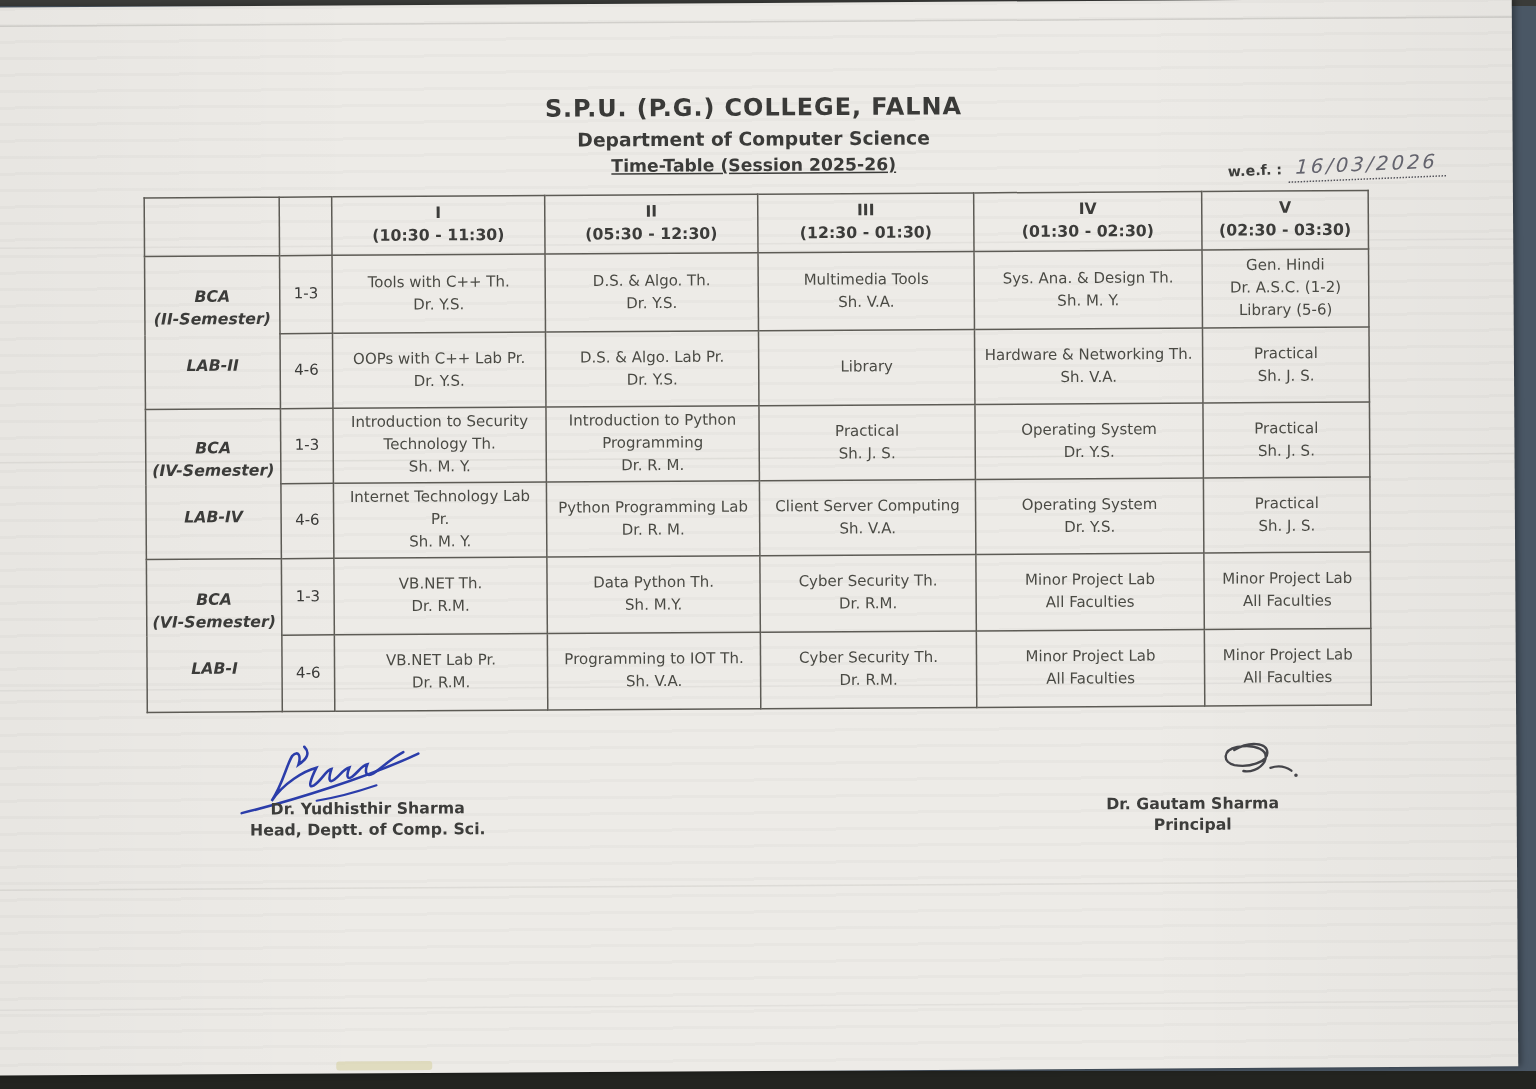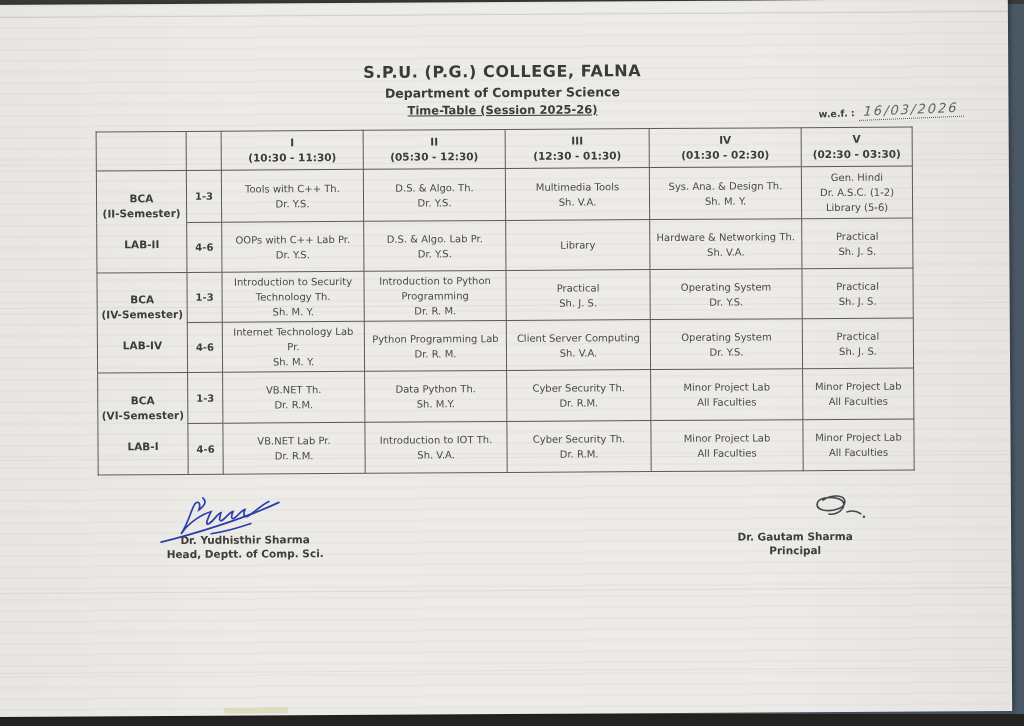--- a/index.html
+++ b/index.html
@@ -49,22 +49,22 @@
   table.tt, table.tt td { border:1.4px solid #5d5b55; }
   table.tt td { padding:2px 3px; text-align:center; vertical-align:middle; }
   .lines { white-space:pre-line; }
   .col-group { width:90px; } .col-period { width:35px; }
   .col-1{width:142px;} .col-2{width:142px;} .col-3{width:144px;} .col-4{width:152px;} .col-5{width:111px;}
   tr.hdr-row { height:39px; }
   tr.r-a1{height:52px;} tr.r-b1{height:50px;}
   tr.r-a2{height:50px;} tr.r-b2{height:50px;}
   tr.r-a3{height:51px;} tr.r-b3{height:51px;}
   td.hdr { font-weight:bold; font-size:10.5px; line-height:1.45; color:#3c3c3a; }
-  td.group-cell { font-weight:bold; font-size:10.5px; line-height:1.45; color:#3c3c3a; }
-  td.period-cell { font-weight:bold; font-size:10px; color:#3c3c3a; }
+  td.group-cell { font-weight:bold; font-size:10.5px; line-height:1.45; color:#3c3c3a;font-style:italic; }
+  td.period-cell { font-weight:normal; font-size:10px; color:#3c3c3a; }
   td.cell { font-size:10px; line-height:1.5; color:#4a4a44; }
 
   
   .sig-left-block { position:absolute; left:140px; top:530px; width:220px; text-align:center; }
   .sig-right-block { position:absolute; left:690px; top:530px; width:220px; text-align:center; }
   .sig-name { font-size:10.5px; font-weight:bold; color:#3d3d3b; }
   .sig-title { font-size:10.5px; font-weight:bold; color:#3d3d3b; margin-top:2px; }
   .sig-svg-left { position:absolute; left:160px; top:486px; }
   .sig-svg-right { position:absolute; left:798px; top:490px; }
 </style>
@@ -199,21 +199,21 @@
 Dr. R.M.</td>
       <td class="cell lines">Minor Project Lab
 All Faculties</td>
       <td class="cell lines">Minor Project Lab
 All Faculties</td>
     </tr>
     <tr class="r-b3">
       <td class="period-cell">4-6</td>
       <td class="cell lines">VB.NET Lab Pr.
 Dr. R.M.</td>
-      <td class="cell lines">Introduction to IOT Th.
+      <td class="cell lines">Programming to IOT Th.
 Sh. V.A.</td>
       <td class="cell lines">Cyber Security Th.
 Dr. R.M.</td>
       <td class="cell lines">Minor Project Lab
 All Faculties</td>
       <td class="cell lines">Minor Project Lab
 All Faculties</td>
     </tr>
   </tbody>
     </table>

